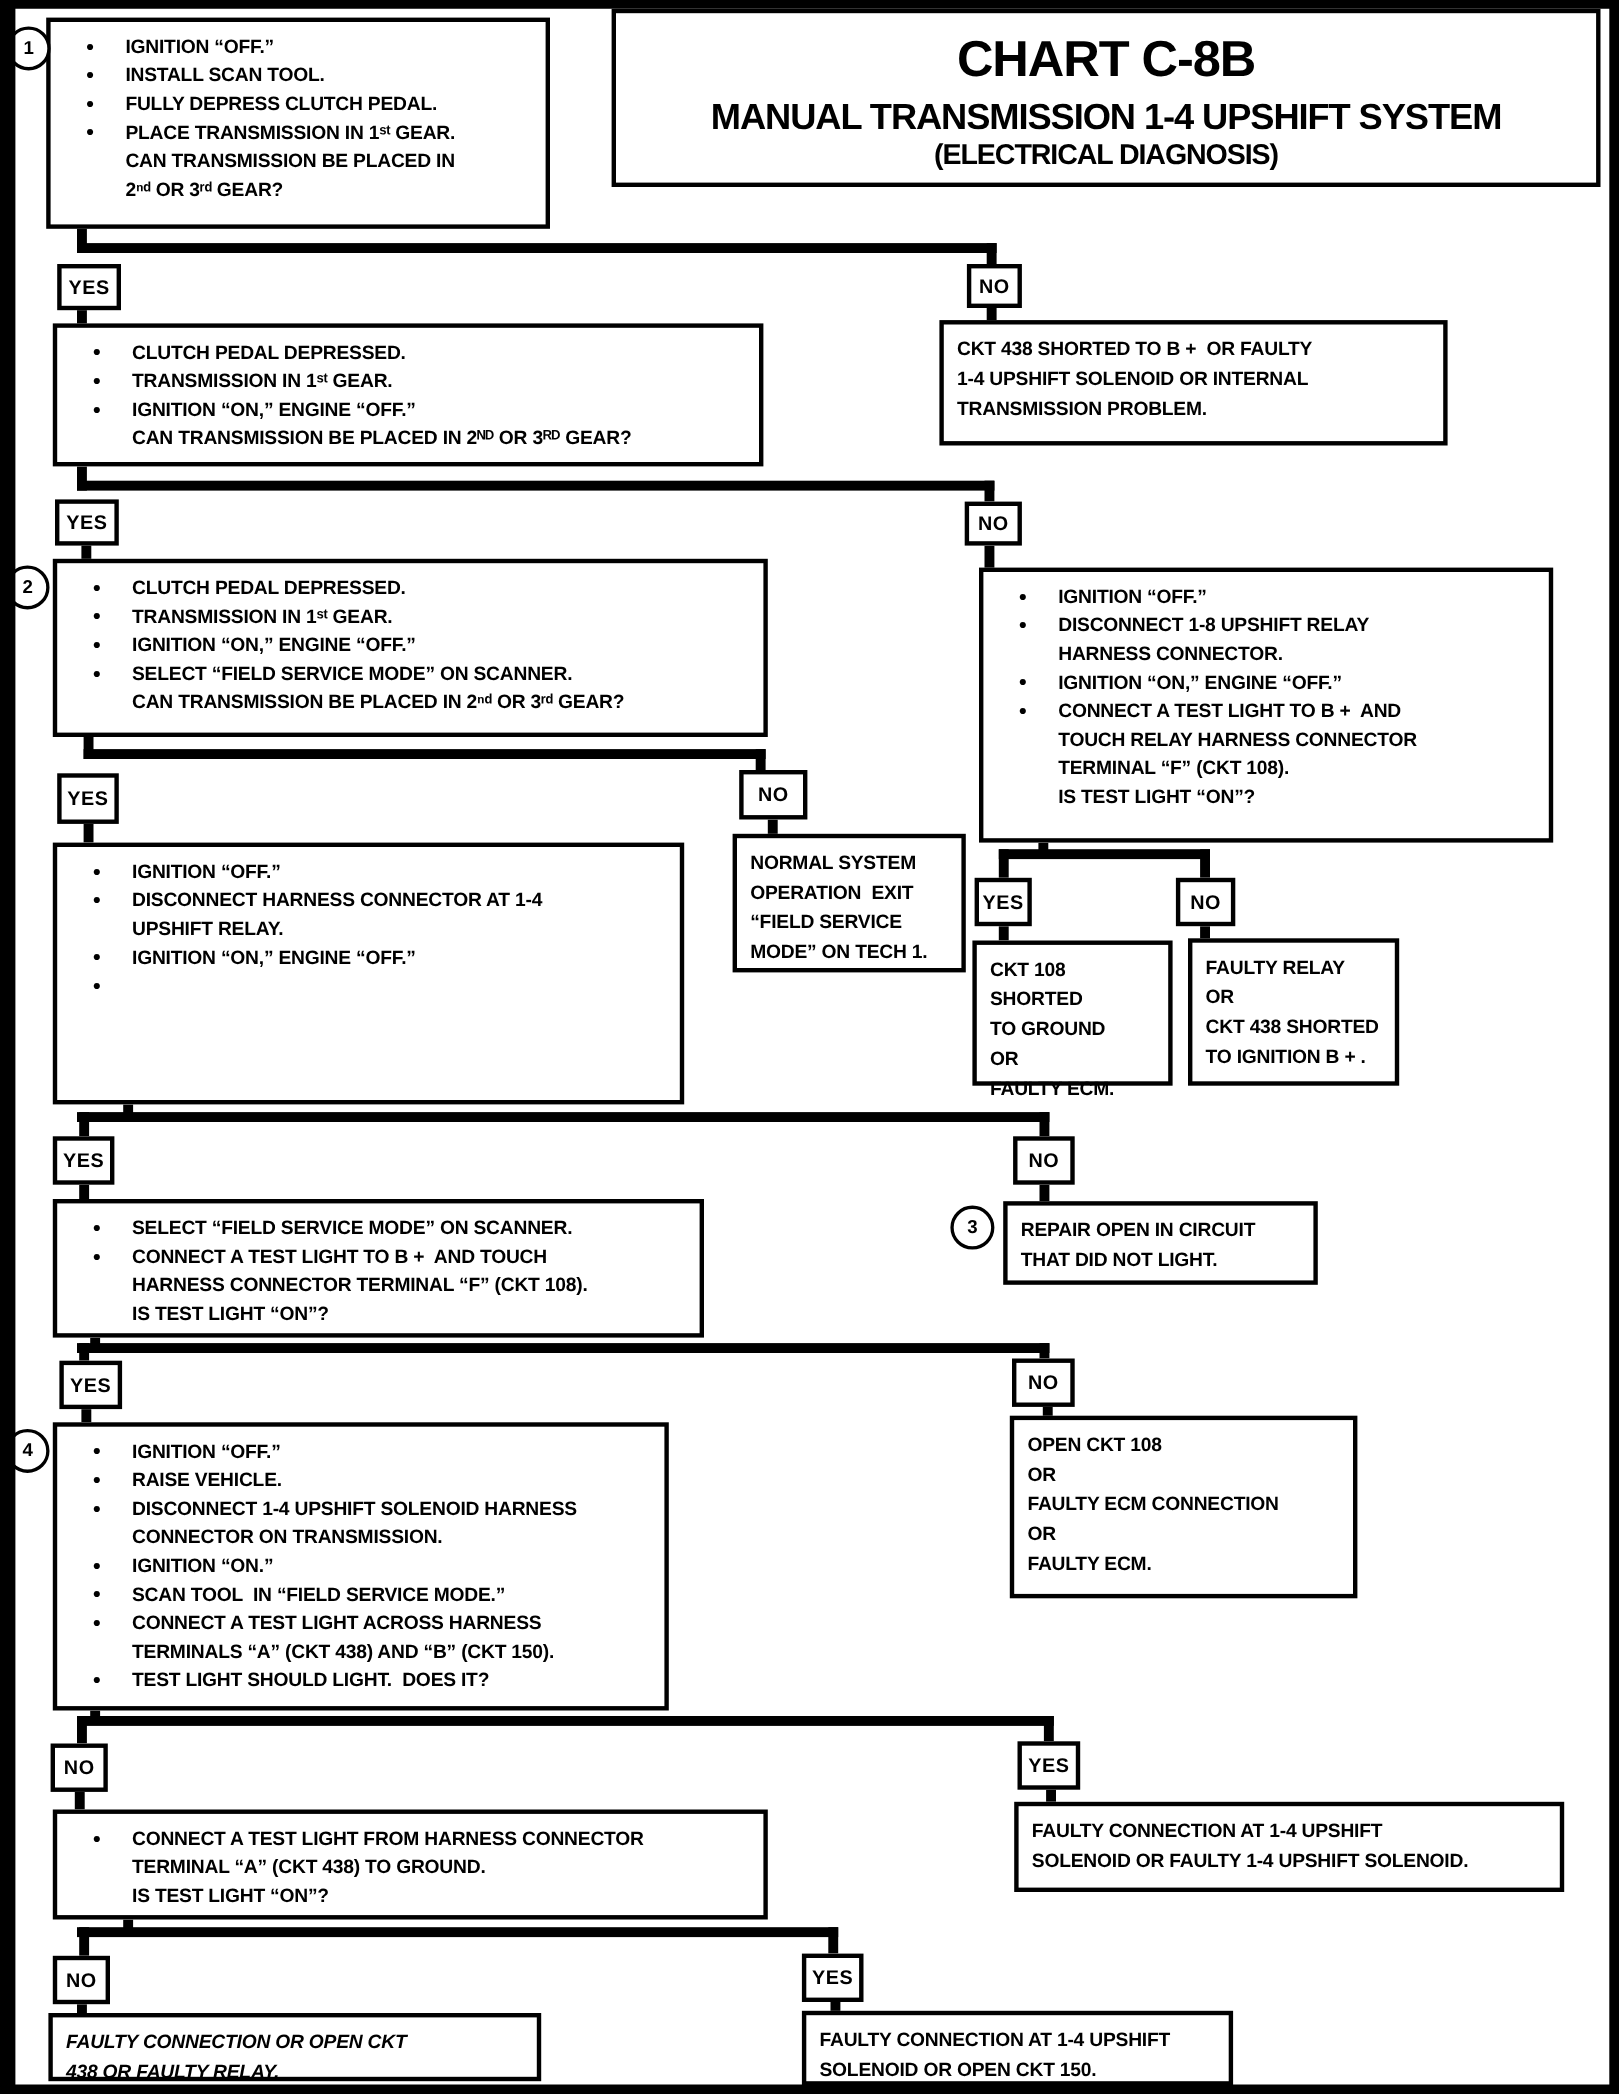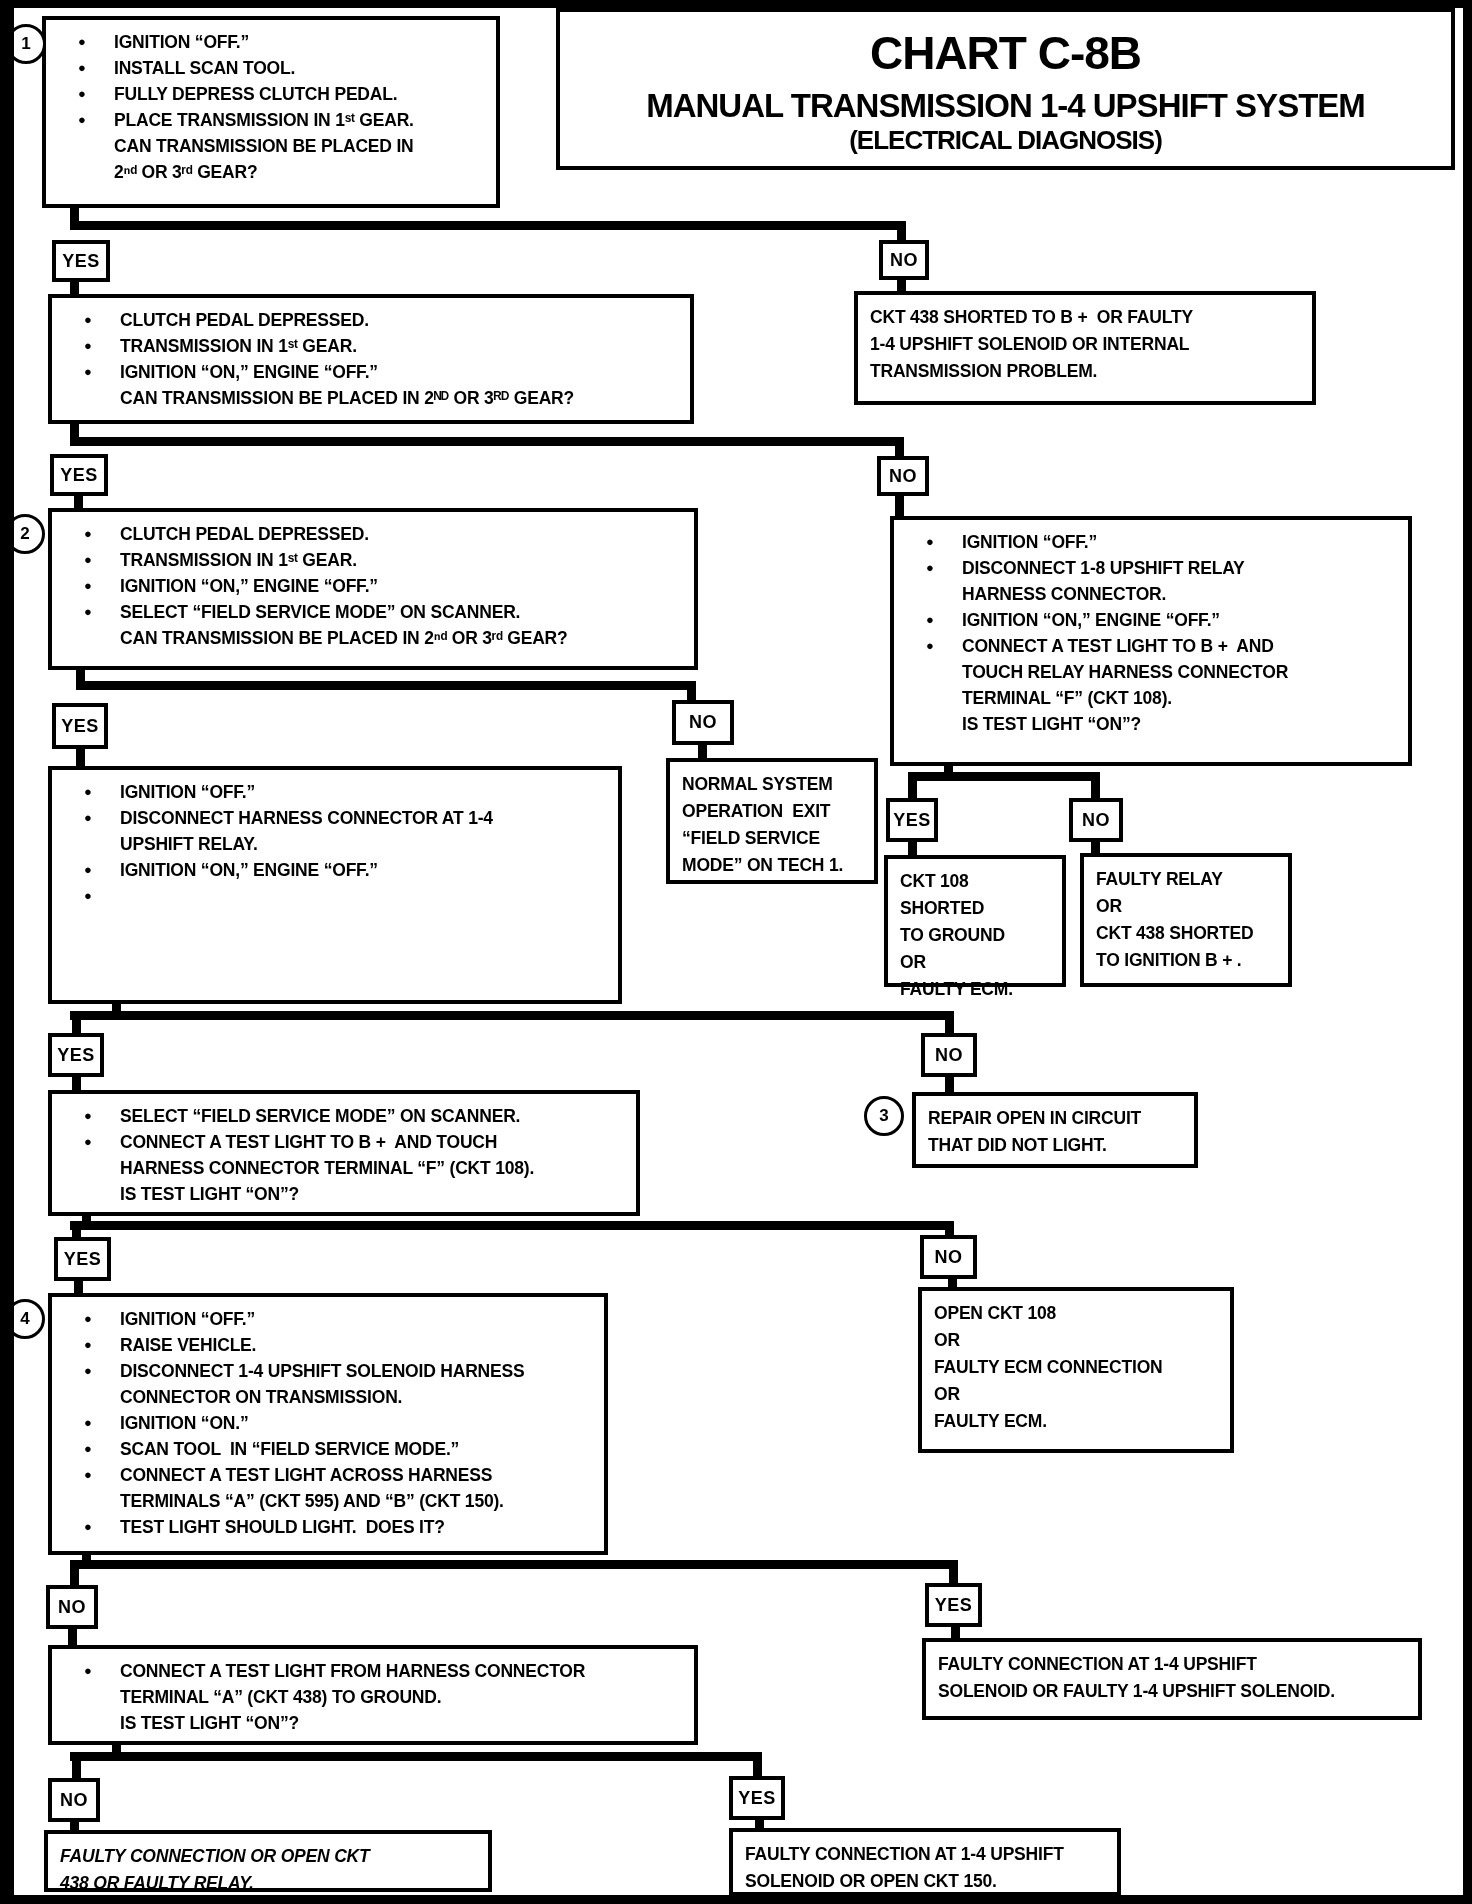--- a/index.html
+++ b/index.html
@@ -152,21 +152,21 @@
 “FIELD SERVICE
 MODE” ON TECH 1.</div>
 
   <div class="lbl" style="left:886px;top:798px;width:52px;height:44px;">YES</div>
   <div class="lbl" style="left:1069px;top:798px;width:54px;height:44px;">NO</div>
 
   <div class="box r" style="left:884px;top:855px;width:182px;height:132px;">CKT 108 SHORTED
 TO GROUND
 OR
 FAULTY ECM.</div>
-  <div class="box r" style="left:1080px;top:853px;width:212px;height:134px;">FAULTY RELAY
+  <div class="box r" style="left:1080px;top:853px;width:192px;height:134px;">FAULTY RELAY
 OR
 CKT 438 SHORTED
 TO IGNITION B + .</div>
 
   <div class="box q" style="left:48px;top:766px;width:574px;height:238px;">
     <div class="li"><span class="dot"></span><span>IGNITION “OFF.”</span></div>
     <div class="li"><span class="dot"></span><span>DISCONNECT HARNESS CONNECTOR AT 1-4
 UPSHIFT RELAY.</span></div>
     <div class="li"><span class="dot"></span><span>IGNITION “ON,” ENGINE “OFF.”</span></div>
     <div class="li"><span class="dot"></span></div>
@@ -195,21 +195,21 @@
 FAULTY ECM.</div>
 
   <div class="box q" style="left:48px;top:1293px;width:560px;height:262px;">
     <div class="li"><span class="dot"></span><span>IGNITION “OFF.”</span></div>
     <div class="li"><span class="dot"></span><span>RAISE VEHICLE.</span></div>
     <div class="li"><span class="dot"></span><span>DISCONNECT 1-4 UPSHIFT SOLENOID HARNESS
 CONNECTOR ON TRANSMISSION.</span></div>
     <div class="li"><span class="dot"></span><span>IGNITION “ON.”</span></div>
     <div class="li"><span class="dot"></span><span>SCAN TOOL  IN “FIELD SERVICE MODE.”</span></div>
     <div class="li"><span class="dot"></span><span>CONNECT A TEST LIGHT ACROSS HARNESS
-TERMINALS “A” (CKT 595) AND “B” (CKT 150).</span></div>
+TERMINALS “A” (CKT 438) AND “B” (CKT 150).</span></div>
     <div class="li"><span class="dot"></span><span>TEST LIGHT SHOULD LIGHT.  DOES IT?</span></div>
   </div>
 
   <div class="lbl" style="left:46px;top:1585px;width:52px;height:44px;">NO</div>
   <div class="lbl" style="left:925px;top:1583px;width:57px;height:44px;">YES</div>
 
   <div class="box r" style="left:922px;top:1638px;width:500px;height:82px;">FAULTY CONNECTION AT 1-4 UPSHIFT
 SOLENOID OR FAULTY 1-4 UPSHIFT SOLENOID.</div>
 
   <div class="box q" style="left:48px;top:1645px;width:650px;height:100px;">

